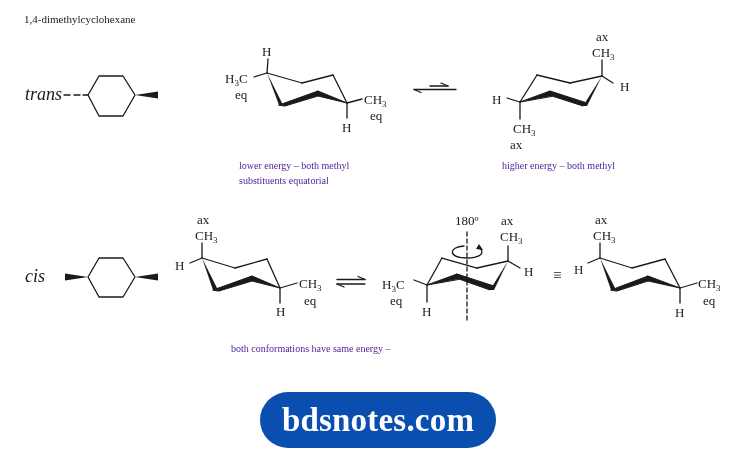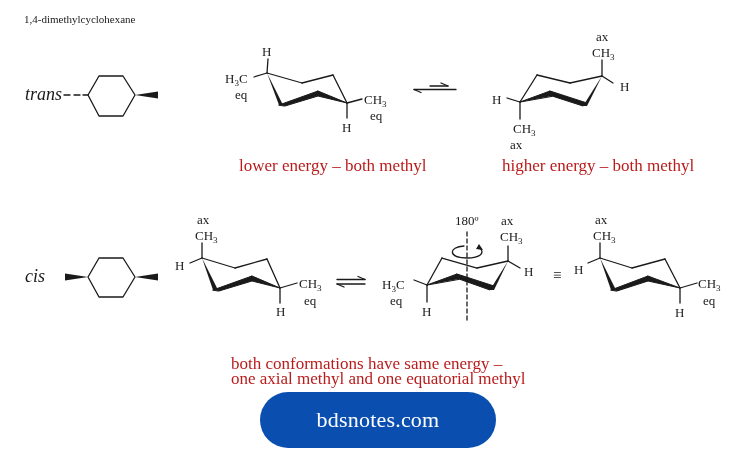--- a/index.html
+++ b/index.html
@@ -1,24 +1,24 @@
 <!DOCTYPE html>
 <html><head>
 <meta charset="utf-8">
 <style>
   html, body { margin: 0; padding: 0; background: #ffffff; }
   body { width: 734px; height: 450px; position: relative; overflow: hidden; font-family: "Liberation Serif", serif; color: #1a1a1a; }
   .txt { position: absolute; font-family: "Liberation Serif", serif; font-size: 18px; line-height: 13px; white-space: nowrap; color: #1a1a1a; }
   .lbl { font-size: 13px; }
-  .caption { position: absolute; font-family: "Liberation Serif", serif; font-size: 17px; line-height: 15px; color: #b91c1c; }
+  .caption { position: absolute; font-family: "Liberation Serif", serif; font-size: 10px; line-height: 15px; color: #4c1d95; }
   .italic { font-style: italic; }
   sub { font-size: 9px; vertical-align: -3px; line-height: 0; }
   svg.diagram { position: absolute; left: 0; top: 0; }
   .badge { position: absolute; left: 260px; top: 392px; width: 236px; height: 56px; border-radius: 28px; background: #0a4fb0; display: flex; align-items: center; justify-content: center; }
-  .badge span { font-family: "Liberation Serif", serif; font-weight: normal; font-size: 22px; color: #ffffff; letter-spacing: 0.2px; }
+  .badge span { font-family: "Liberation Serif", serif; font-weight: bold; font-size: 33px; color: #ffffff; letter-spacing: 0.2px; }
 </style>
 </head>
 <body>
 
 <div class="txt" style="left:24px; top:13px; font-size:11px;">1,4-dimethylcyclohexane</div>
 
 <svg class="diagram" width="734" height="450" viewBox="0 0 734 450">
   <g stroke="#1a1a1a" stroke-width="1.3" fill="none" stroke-linejoin="round" stroke-linecap="round">
 
     <g>
@@ -133,20 +133,21 @@
 
 <div class="txt lbl" style="left:596px; top:30px;">ax</div>
 <div class="txt lbl" style="left:592px; top:46px;">CH<sub>3</sub></div>
 <div class="txt lbl" style="left:620px; top:80px;">H</div>
 <div class="txt lbl" style="left:492px; top:93px;">H</div>
 <div class="txt lbl" style="left:513px; top:122px;">CH<sub>3</sub></div>
 <div class="txt lbl" style="left:510px; top:138px;">ax</div>
 
 <div class="caption" style="left:239px; top:158px;">
   <div>lower energy – both methyl</div>
+  <div>substituents equatorial</div>
 </div>
 <div class="caption" style="left:502px; top:158px;">
   <div>higher energy – both methyl</div>
 </div>
 
 <div class="txt italic" style="left:25px; top:270px;">cis</div>
 
 <div class="txt lbl" style="left:197px; top:213px;">ax</div>
 <div class="txt lbl" style="left:195px; top:229px;">CH<sub>3</sub></div>
 <div class="txt lbl" style="left:175px; top:259px;">H</div>
@@ -164,20 +165,19 @@
 
 <div class="txt" style="left:553px; top:269px; font-size:15px;">≡</div>
 
 <div class="txt lbl" style="left:595px; top:213px;">ax</div>
 <div class="txt lbl" style="left:593px; top:229px;">CH<sub>3</sub></div>
 <div class="txt lbl" style="left:574px; top:263px;">H</div>
 <div class="txt lbl" style="left:698px; top:277px;">CH<sub>3</sub></div>
 <div class="txt lbl" style="left:703px; top:294px;">eq</div>
 <div class="txt lbl" style="left:675px; top:306px;">H</div>
 
-<div class="caption" style="left:231px; top:341px;margin-top:15px;">
+<div class="caption" style="left:231px; top:341px;">
   <div>both conformations have same energy –</div>
-  <div>one axial methyl and one equatorial methyl</div>
 </div>
 
 <div class="badge">
   <span>bdsnotes.com</span>
 </div>
 
 </body></html>

